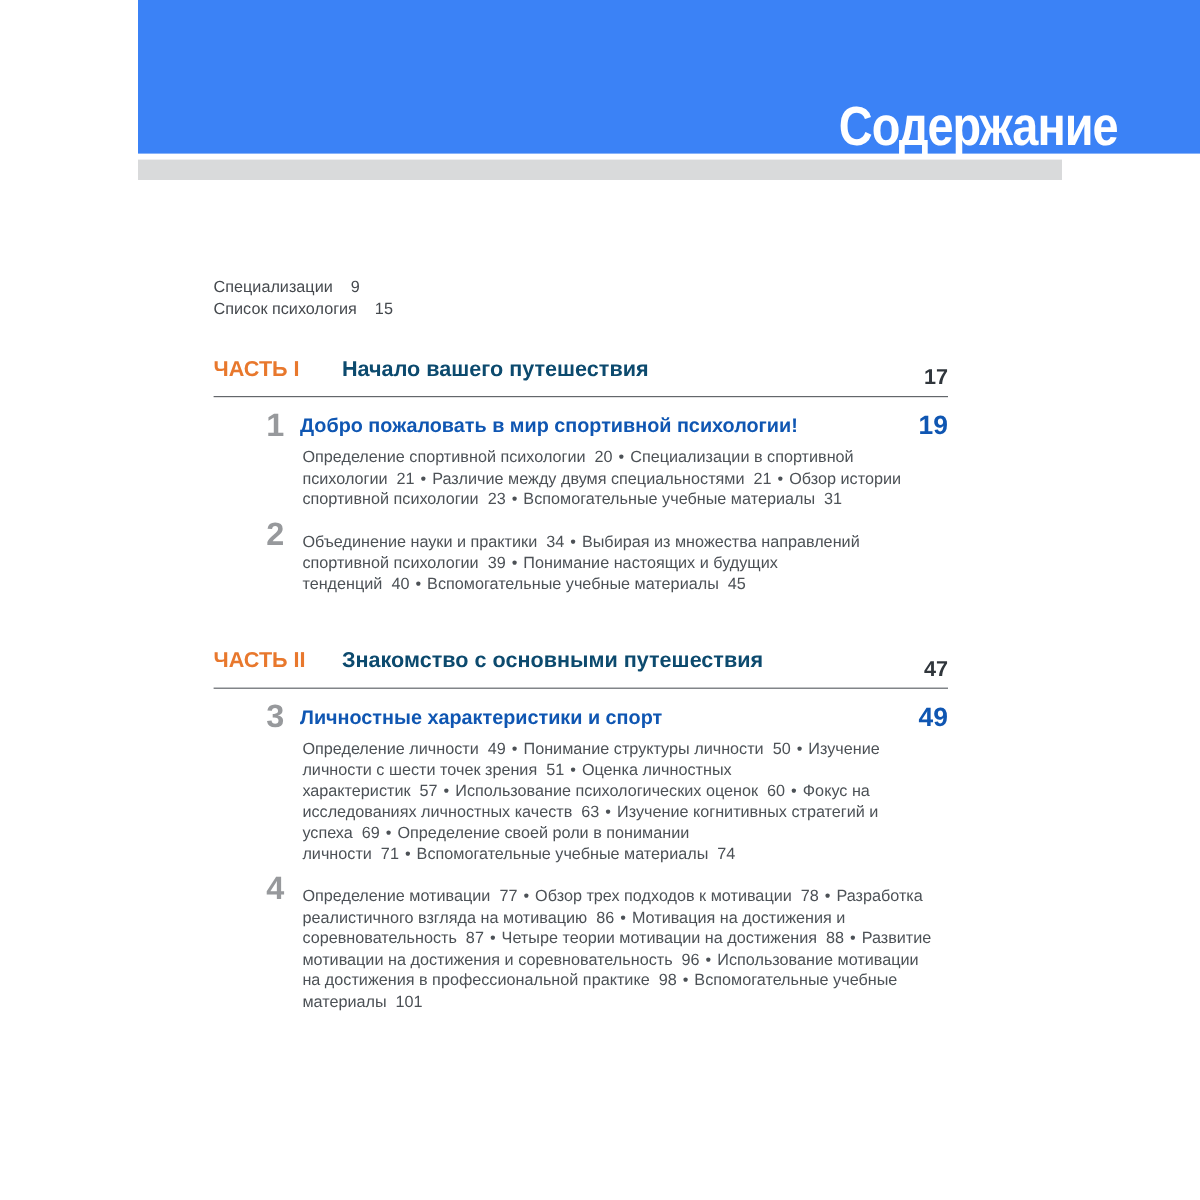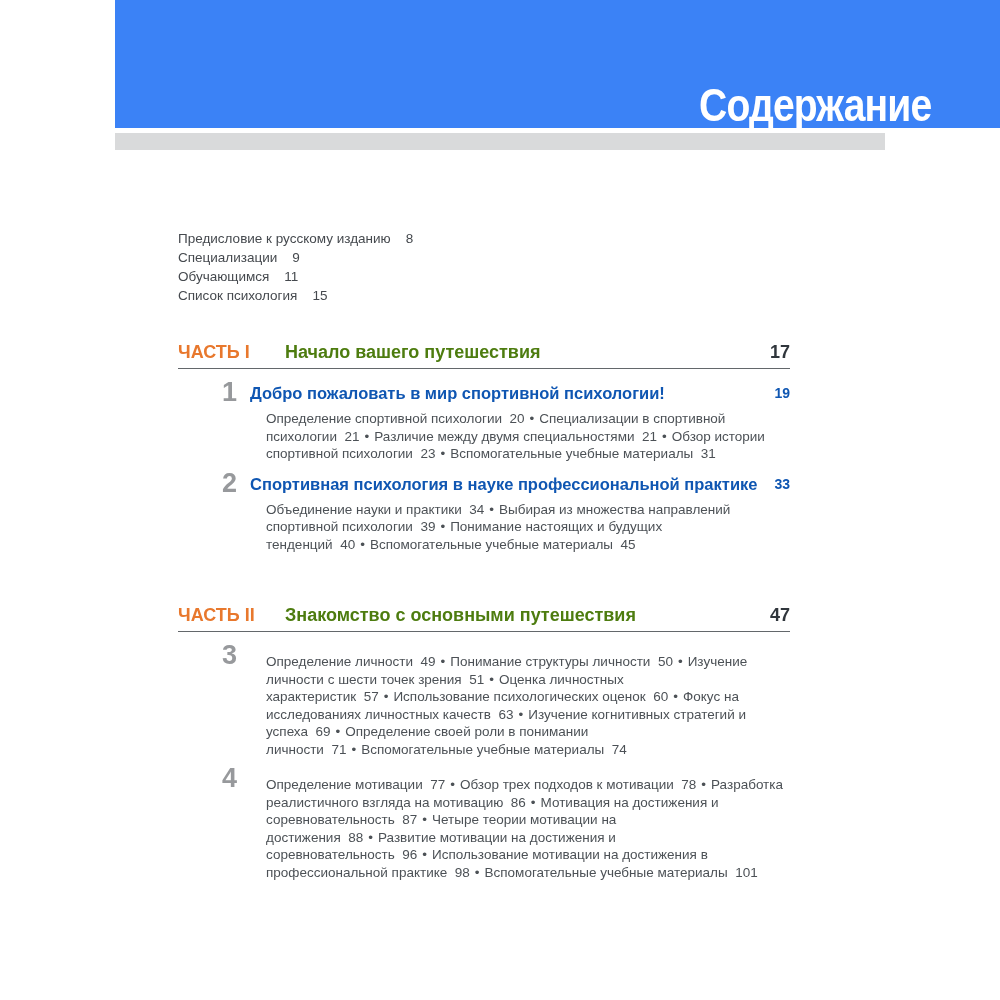--- a/index.html
+++ b/index.html
@@ -37,31 +37,31 @@
   }
 
   
   .fm-row { font-size: 13.5px; line-height: 19px; color: #45494e; }
   .fm-page { margin-left: 15px; }
 
   
   .part { margin-top: 23px; }
   .part + .part { margin-top: 38px; }
   .part-row {
-    display: flex; align-items: flex-end;
+    display: flex; align-items: center;
     padding-bottom: 6px;
     border-bottom: 1.5px solid #63676b;
   }
   .part-label {
     width: 107px; flex: 0 0 107px;
     color: #e8782d; font-weight: 700; font-size: 18px; line-height: 20px;
   }
   .part-title {
     flex: 1;
-    color: #4d7c0f; font-weight: 700; font-size: 18px; line-height: 20px;
+    color: #0c4a6e; font-weight: 700; font-size: 18px; line-height: 20px;
   }
   .part-page {
     color: #30363c; font-weight: 700; font-size: 18px; line-height: 20px; margin-top: 14px;
   }
 
   
   .chapter { display: flex; margin-top: 14px; }
   .chapter + .chapter { margin-top: 11px; }
   .ch-num {
     flex: 0 0 72px; width: 72px;
@@ -69,47 +69,41 @@
     color: #97999c; font-weight: 700; font-size: 27px; line-height: 24px;
     margin-top: -3px;
   }
   .ch-main { flex: 1; min-width: 0; }
   .ch-head { display: flex; align-items: flex-start; }
   .ch-title {
     flex: 1; padding-right: 12px;
     color: #0f56b2; font-weight: 700; font-size: 16.5px; line-height: 20px;
   }
   .ch-page {
-    color: #0f56b2; font-weight: 700; font-size: 14px; line-height: 20px;
+    color: #0f56b2; font-weight: 700; font-size: 22px; line-height: 20px;
   }
   .ch-topics {
-    margin: 7px 0 0 16px; max-width: 527px;
+    margin: 7px 0 0 2px; max-width: 527px;
     color: #4c5156; font-size: 13.5px; line-height: 17.5px;
   }
   .ch-topics .sep { margin: 0 5px; color: #4c5156; }
 </style>
 </head>
 <body>
 
 <div class="header-band">
   <div class="header-title">Содержание</div>
 </div>
 <div class="gray-strip"></div>
 
 <main class="content">
 
   <section class="front-matter">
     <div class="fm-row">
-      <span class="fm-label">Предисловие к русскому изданию</span><span class="fm-page">8</span>
-    </div>
-    <div class="fm-row">
       <span class="fm-label">Специализации</span><span class="fm-page">9</span>
-    </div>
-    <div class="fm-row">
-      <span class="fm-label">Обучающимся</span><span class="fm-page">11</span>
     </div>
     <div class="fm-row">
       <span class="fm-label">Список психология</span><span class="fm-page">15</span>
     </div>
   </section>
 
   <section class="part">
     <header class="part-row">
       <span class="part-label">ЧАСТЬ I</span>
       <span class="part-title">Начало вашего путешествия</span>
@@ -123,39 +117,39 @@
           <span class="ch-title">Добро пожаловать в мир спортивной психологии!</span>
           <span class="ch-page">19</span>
         </div>
         <p class="ch-topics"><span class="topic">Определение спортивной психологии&nbsp;&nbsp;20</span><span class="sep">•</span><span class="topic">Специализации в спортивной психологии&nbsp;&nbsp;21</span><span class="sep">•</span><span class="topic">Различие между двумя специальностями&nbsp;&nbsp;21</span><span class="sep">•</span><span class="topic">Обзор истории спортивной психологии&nbsp;&nbsp;23</span><span class="sep">•</span><span class="topic">Вспомогательные учебные материалы&nbsp;&nbsp;31</span></p>
       </div>
     </article>
 
     <article class="chapter">
       <div class="ch-num">2</div>
       <div class="ch-main">
-        <div class="ch-head">
-          <span class="ch-title">Спортивная психология в науке профессиональной практике</span>
-          <span class="ch-page">33</span>
-        </div>
         <p class="ch-topics"><span class="topic">Объединение науки и практики&nbsp;&nbsp;34</span><span class="sep">•</span><span class="topic">Выбирая из множества направлений спортивной психологии&nbsp;&nbsp;39</span><span class="sep">•</span><span class="topic">Понимание настоящих и будущих тенденций&nbsp;&nbsp;40</span><span class="sep">•</span><span class="topic">Вспомогательные учебные материалы&nbsp;&nbsp;45</span></p>
       </div>
     </article>
   </section>
 
   <section class="part">
     <header class="part-row">
       <span class="part-label">ЧАСТЬ II</span>
       <span class="part-title">Знакомство с основными путешествия</span>
       <span class="part-page">47</span>
     </header>
 
     <article class="chapter">
       <div class="ch-num">3</div>
       <div class="ch-main">
+        <div class="ch-head">
+          <span class="ch-title">Личностные характеристики и спорт</span>
+          <span class="ch-page">49</span>
+        </div>
         <p class="ch-topics"><span class="topic">Определение личности&nbsp;&nbsp;49</span><span class="sep">•</span><span class="topic">Понимание структуры личности&nbsp;&nbsp;50</span><span class="sep">•</span><span class="topic">Изучение личности с шести точек зрения&nbsp;&nbsp;51</span><span class="sep">•</span><span class="topic">Оценка личностных характеристик&nbsp;&nbsp;57</span><span class="sep">•</span><span class="topic">Использование психологических оценок&nbsp;&nbsp;60</span><span class="sep">•</span><span class="topic">Фокус на исследованиях личностных качеств&nbsp;&nbsp;63</span><span class="sep">•</span><span class="topic">Изучение когнитивных стратегий и успеха&nbsp;&nbsp;69</span><span class="sep">•</span><span class="topic">Определение своей роли в понимании личности&nbsp;&nbsp;71</span><span class="sep">•</span><span class="topic">Вспомогательные учебные материалы&nbsp;&nbsp;74</span></p>
       </div>
     </article>
 
     <article class="chapter">
       <div class="ch-num">4</div>
       <div class="ch-main">
         <p class="ch-topics"><span class="topic">Определение мотивации&nbsp;&nbsp;77</span><span class="sep">•</span><span class="topic">Обзор трех подходов к мотивации&nbsp;&nbsp;78</span><span class="sep">•</span><span class="topic">Разработка реалистичного взгляда на мотивацию&nbsp;&nbsp;86</span><span class="sep">•</span><span class="topic">Мотивация на достижения и соревновательность&nbsp;&nbsp;87</span><span class="sep">•</span><span class="topic">Четыре теории мотивации на достижения&nbsp;&nbsp;88</span><span class="sep">•</span><span class="topic">Развитие мотивации на достижения и соревновательность&nbsp;&nbsp;96</span><span class="sep">•</span><span class="topic">Использование мотивации на достижения в профессиональной практике&nbsp;&nbsp;98</span><span class="sep">•</span><span class="topic">Вспомогательные учебные материалы&nbsp;&nbsp;101</span></p>
       </div>
     </article>

